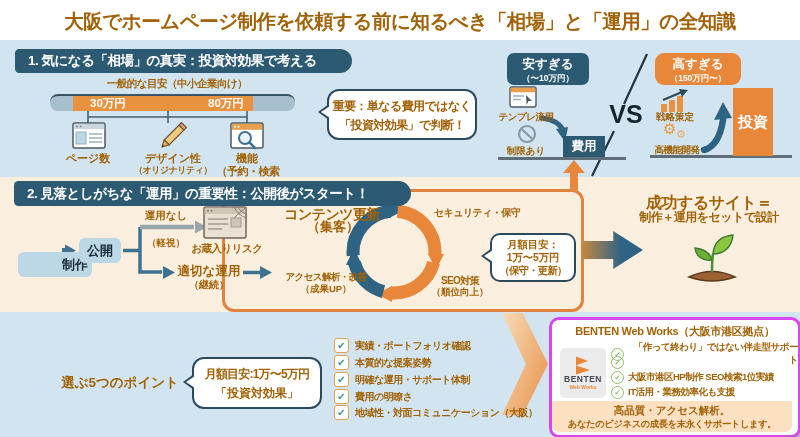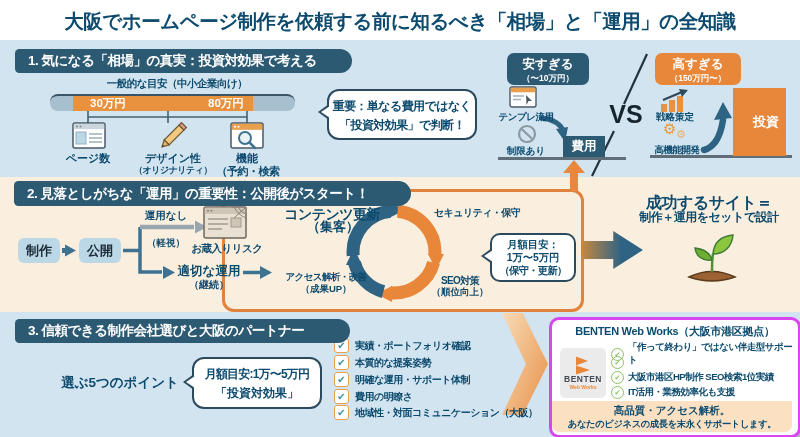--- a/index.html
+++ b/index.html
@@ -1,19 +1,19 @@
 <!DOCTYPE html>
 <html><head>
 <meta charset="utf-8">
 <style>
   html,body{margin:0;padding:0;background:#eee;}
   #canvas{position:relative;width:800px;height:437px;overflow:hidden;
     background:#d2e4ef;font-family:"Liberation Sans","DejaVu Sans",sans-serif;}
   .abs{position:absolute;}
-  .txt{color:#0c4a6e;font-weight:bold;}
+  .txt{color:#a16207;font-weight:bold;}
   .center{text-align:center;}
   
   .title-bar{left:0;top:0;width:800px;height:40px;background:#ffffff;}
   .main-title{left:0;top:8px;width:800px;text-align:center;font-size:19.5px;letter-spacing:-0.5px;}
   
   .pill{background:#2d5a73;color:#fff;font-weight:bold;font-size:13.5px;
     border-radius:5px 14px 14px 5px;display:flex;align-items:center;padding-left:13px;
     letter-spacing:-0.5px;z-index:4;}
   
   .band2{left:0;top:177px;width:800px;height:135px;background:#faefdf;z-index:0;}
@@ -147,44 +147,44 @@
   </svg>
   <div class="abs txt center" style="left:498px;top:145px;width:56px;font-size:9.5px;z-index:3;">制限あり</div>
   <div class="abs result-box" style="left:563px;top:136px;width:42px;height:21px;font-size:12.5px;">費用</div>
   <div class="abs ground" style="left:498px;top:157px;width:128px;"></div>
 
   <div class="abs up-arrow-head" style="left:563px;top:160px;"></div>
   <div class="abs up-arrow-shaft" style="left:570px;top:172px;height:19px;"></div>
 
   <div class="abs txt center" style="left:604px;top:100px;width:44px;font-size:25px;color:#16242e;z-index:3;">VS</div>
 
-  <div class="abs badge orange" style="left:655px;top:53px;width:86px;height:32px;">
+  <div class="abs badge orange" style="left:655px;top:53px;width:86px;height:32px;border-radius:9px;">
     <div style="font-size:12.5px;margin-top:3px;">高すぎる</div>
     <div style="font-size:8.5px;">（150万円〜）</div>
   </div>
   <svg class="abs" style="left:657px;top:88px;z-index:3;" width="34" height="24" viewBox="0 0 34 24">
     <rect x="4" y="16" width="6" height="8" fill="#e8913f"></rect>
     <rect x="12" y="12" width="6" height="12" fill="#e8913f"></rect>
     <rect x="20" y="8" width="6" height="16" fill="#e8913f"></rect>
     <path d="M6 12 L25 4" stroke="#2d4a5c" stroke-width="2.2" fill="none"></path>
     <polygon points="22,1 31,2 25,9" fill="#2d4a5c"></polygon>
   </svg>
   <div class="abs txt center" style="left:650px;top:111px;width:50px;font-size:9.5px;z-index:3;">戦略策定</div>
   <div class="abs" style="left:663px;top:120px;width:32px;height:22px;z-index:3;">
     <span style="position:absolute;left:0;top:0;font-size:15px;color:#e8983c;">⚙</span>
     <span style="position:absolute;left:13px;top:8px;font-size:11px;color:#e8b06a;">⚙</span>
   </div>
   <div class="abs txt center" style="left:646px;top:144px;width:62px;font-size:9.5px;letter-spacing:-0.5px;z-index:3;">高機能開発</div>
-  <div class="abs result-box" style="left:733px;top:88px;width:40px;height:68px;font-size:13px;background:#e8873a;padding-left:13px;">投資</div>
+  <div class="abs result-box" style="left:733px;top:88px;width:40px;height:68px;font-size:15px;background:#e8873a;">投資</div>
   <div class="abs ground" style="left:650px;top:155px;width:142px;"></div>
 
   <div class="abs pill" style="left:14px;top:181px;width:384px;height:25px;">2. 見落としがちな「運用」の重要性：公開後がスタート！</div>
   <div class="abs frame2"></div>
 
-  <div class="abs step-box" style="left:18px;top:238px;width:42px;height:25px;">制作</div>
+  <div class="abs step-box" style="left:18px;top:252px;width:34px;height:25px;padding-left:40px;">制作</div>
   <div class="abs step-box" style="left:79px;top:238px;width:42px;height:25px;">公開</div>
 
   <svg class="abs" style="left:0;top:178px;z-index:2;" width="800" height="137" viewBox="0 178 800 137">
     <path d="M62 250.5 H65" stroke="#3f7290" stroke-width="5"></path>
     <polygon points="65,244.5 65,256.5 76,250.5" fill="#3f7290"></polygon>
     <path d="M123 250.5 H140 M140 250.5 V227 M140 250.5 V272 H162" stroke="#3f7290" stroke-width="3.5" fill="none"></path>
     <path d="M140 227 H194" stroke="#9aa6ad" stroke-width="4.5"></path>
     <polygon points="195,220.5 195,233.5 207,227" fill="#9aa6ad"></polygon>
     <polygon points="163,266 163,279 175,272.5" fill="#3f7290"></polygon>
     <path d="M243 272.5 H260" stroke="#3f7290" stroke-width="3.5"></path>
@@ -240,21 +240,20 @@
   <div class="abs txt center" style="left:637px;top:196px;width:144px;font-size:16px;letter-spacing:-0.5px;line-height:14px;z-index:3;">成功するサイト＝</div>
   <div class="abs txt center" style="left:637px;top:210px;width:144px;font-size:12px;letter-spacing:-0.5px;line-height:14px;z-index:3;">制作＋運用をセットで設計</div>
 
   <svg class="abs" style="left:686px;top:226px;z-index:3;" width="52" height="58" viewBox="0 0 52 58">
     <path d="M3 51 Q26 40 49 51 Q26 59 3 51 Z" fill="#9c6233" stroke="#5a3a1c" stroke-width="1.5"></path>
     <path d="M26 46 C26 40 26 34 27 28" stroke="#4f8f3a" stroke-width="2.5" fill="none"></path>
     <path d="M27 28 C28 16 36 10 47 9 C46 21 38 28 27 28 Z" fill="#8cc63f" stroke="#3f7a33" stroke-width="1.5"></path>
     <path d="M26 34 C24 27 18 23 9 22 C10 31 17 35 26 34 Z" fill="#6fae35" stroke="#3f7a33" stroke-width="1.5"></path>
   </svg>
 
-  <div class="abs pill" style="left:15px;top:319px;width:322px;height:24px;">3. 信頼できる制作会社選びと大阪のパートナー</div>
 
   <div class="abs txt center" style="left:52px;top:374px;width:136px;font-size:13.5px;z-index:3;">選ぶ5つのポイント</div>
 
   <div class="abs bubble" style="left:192px;top:357px;width:126px;height:48px;">
     <span class="tail-out" style="left:-19px;top:15px;"></span>
     <span class="tail-in" style="left:-14px;top:17px;"></span>
     <div class="txt center" style="font-size:12px;letter-spacing:-0.8px;margin-top:7px;">月額目安:1万〜5万円</div>
     <div class="txt center" style="font-size:12px;margin-top:2px;">「投資対効果」</div>
   </div>
 
@@ -284,21 +283,21 @@
   <div class="abs benten-box">
     <div class="txt center" style="font-size:11px;margin-top:4px;letter-spacing:-0.3px;">BENTEN Web Works（大阪市港区拠点）</div>
     <div class="benten-logo">
       <svg width="20" height="19" viewBox="0 0 20 19">
         <polygon points="3,0.5 15,5 3,9.5" fill="#e8873a"></polygon>
         <polygon points="3,9.5 17,14 3,18.5" fill="#e8873a"></polygon>
       </svg>
       <div class="benten-name">BENTEN</div>
       <div class="benten-sub">Web Works</div>
     </div>
-    <div class="feat-row" style="left:59px;top:21px;">
+    <div class="feat-row" style="left:59px;top:21px;text-align:right;">
       <span class="g-check">✔</span>
       <span class="txt" style="font-size:9.5px;letter-spacing:-0.5px;">「作って終わり」ではない伴走型サポート</span>
     </div>
     <div class="feat-row" style="left:59px;top:36px;">
       <span class="g-check">✔</span>
     </div>
     <div class="feat-row" style="left:59px;top:51px;">
       <span class="g-check">✔</span>
       <span class="txt" style="font-size:9.5px;letter-spacing:-0.5px;">大阪市港区HP制作 SEO検索1位実績</span>
     </div>

